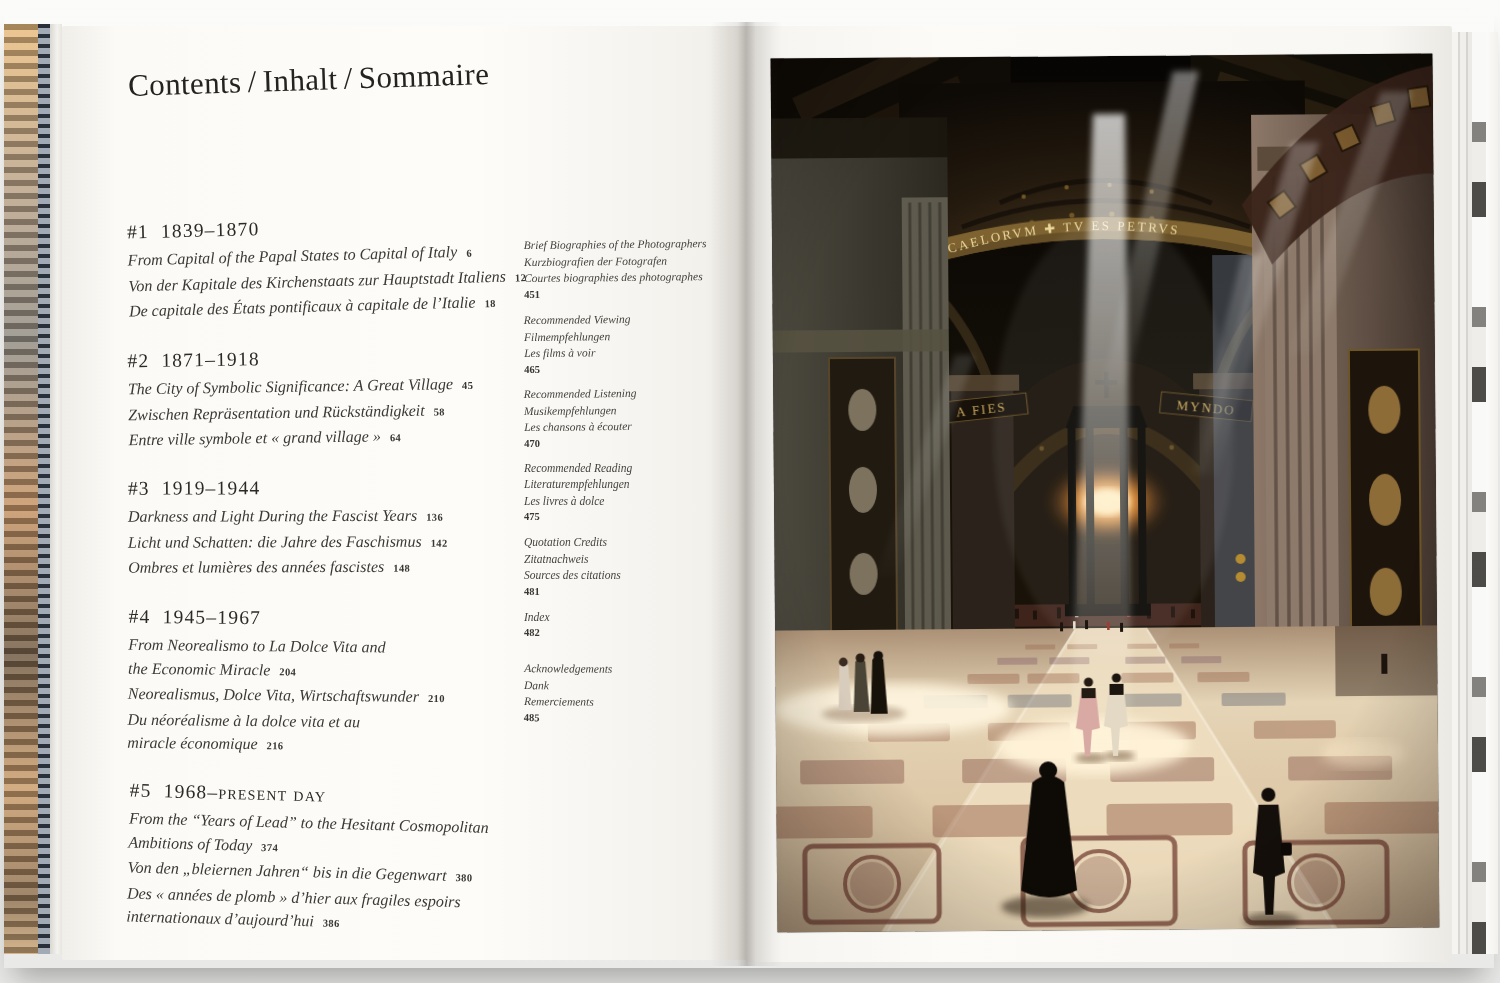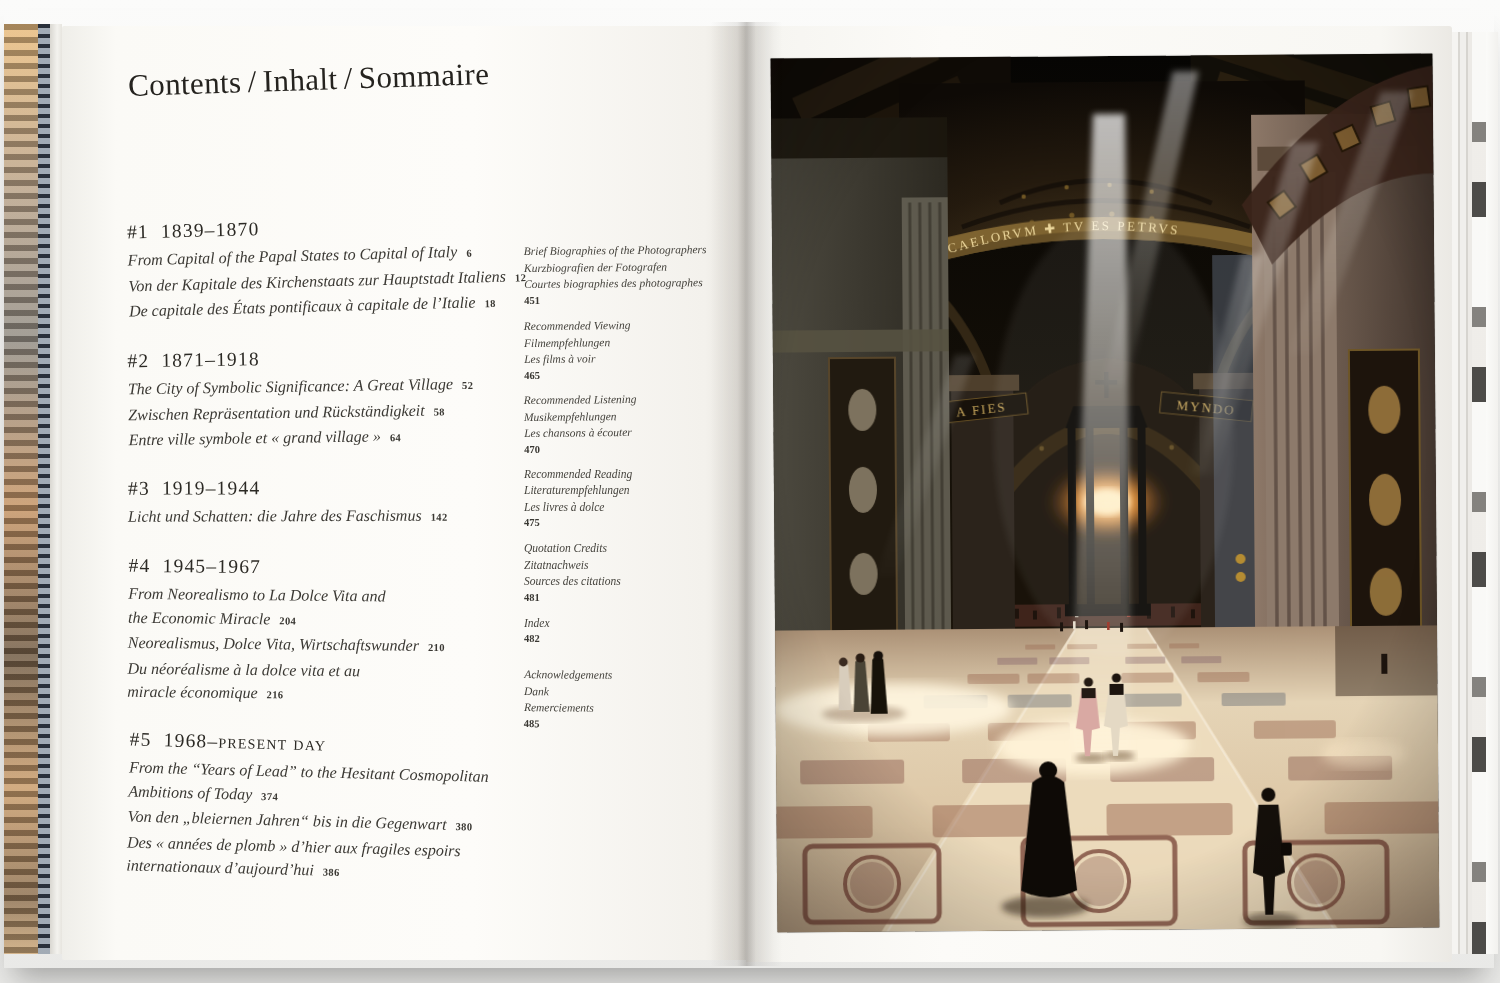--- a/index.html
+++ b/index.html
@@ -42,21 +42,21 @@
   .sec:nth-child(2){transform:rotate(-0.9deg);}
   .sec:nth-child(3){transform:rotate(-0.2deg);}
   .sec:nth-child(4){transform:rotate(0.6deg);}
   .sec:nth-child(5){transform:rotate(1.5deg);}
   .sec-head{font-size:19.5px;color:#2c2a25;letter-spacing:1.2px;margin-bottom:5px;font-variant:small-caps;}
   .sec-head .yrs{margin-left:12px;}
   .entry{font-style:italic;font-size:16px;line-height:23.5px;}
   .entry-text{white-space:pre-line;}
   .pg{font-style:normal;font-weight:bold;font-size:10.5px;color:#3a3833;margin-left:9px;letter-spacing:.4px;}
   
-  .bm{position:absolute;left:520px;top:232px;width:212px;color:#45433d;}
+  .bm{position:absolute;left:520px;top:226px;width:212px;color:#45433d;}
   .bm-item{margin-bottom:10px;min-height:64px;}
   .bm-item.short{min-height:42px;}
   .bm-item:nth-child(-n+3){transform:rotate(-0.6deg);}
   .bm-item:nth-child(n+7){transform:rotate(0.5deg);}
   .bm-line{display:block;font-style:italic;font-size:11.5px;line-height:16.5px;}
   .bm-pg{display:block;font-weight:bold;font-size:10.5px;line-height:15px;color:#3a3833;}
   
   .photo{position:absolute;left:770px;top:46px;width:662px;height:874px;transform:rotate(-0.45deg);
      box-shadow:0 0 1px rgba(0,0,0,.45);}
   .photo svg{display:block;}
@@ -86,30 +86,32 @@
         </div>
         <div class="entry"><span class="entry-text">From Capital of the Papal States to Capital of Italy</span><span class="pg">6</span></div>
         <div class="entry"><span class="entry-text">Von der Kapitale des Kirchenstaats zur Hauptstadt Italiens</span><span class="pg">12</span></div>
         <div class="entry"><span class="entry-text">De capitale des États pontificaux à capitale de l’Italie</span><span class="pg">18</span></div>
       </div>
 
       <div class="sec">
         <div class="sec-head">
           <span>#2</span><span class="yrs">1871–1918</span>
         </div>
-        <div class="entry"><span class="entry-text">The City of Symbolic Significance: A Great Village</span><span class="pg">52</span></div>
+        <div class="entry"><span class="entry-text">The City of Symbolic Significance: A Great Village</span><span class="pg">45</span></div>
         <div class="entry"><span class="entry-text">Zwischen Repräsentation und Rückständigkeit</span><span class="pg">58</span></div>
         <div class="entry"><span class="entry-text">Entre ville symbole et « grand village »</span><span class="pg">64</span></div>
       </div>
 
       <div class="sec">
         <div class="sec-head">
           <span>#3</span><span class="yrs">1919–1944</span>
         </div>
+        <div class="entry"><span class="entry-text">Darkness and Light During the Fascist Years</span><span class="pg">136</span></div>
         <div class="entry"><span class="entry-text">Licht und Schatten: die Jahre des Faschismus</span><span class="pg">142</span></div>
+        <div class="entry"><span class="entry-text">Ombres et lumières des années fascistes</span><span class="pg">148</span></div>
       </div>
 
       <div class="sec">
         <div class="sec-head">
           <span>#4</span><span class="yrs">1945–1967</span>
         </div>
         <div class="entry"><span class="entry-text">From Neorealismo to La Dolce Vita and
 the Economic Miracle</span><span class="pg">204</span></div>
         <div class="entry"><span class="entry-text">Neorealismus, Dolce Vita, Wirtschaftswunder</span><span class="pg">210</span></div>
         <div class="entry"><span class="entry-text">Du néoréalisme à la dolce vita et au

